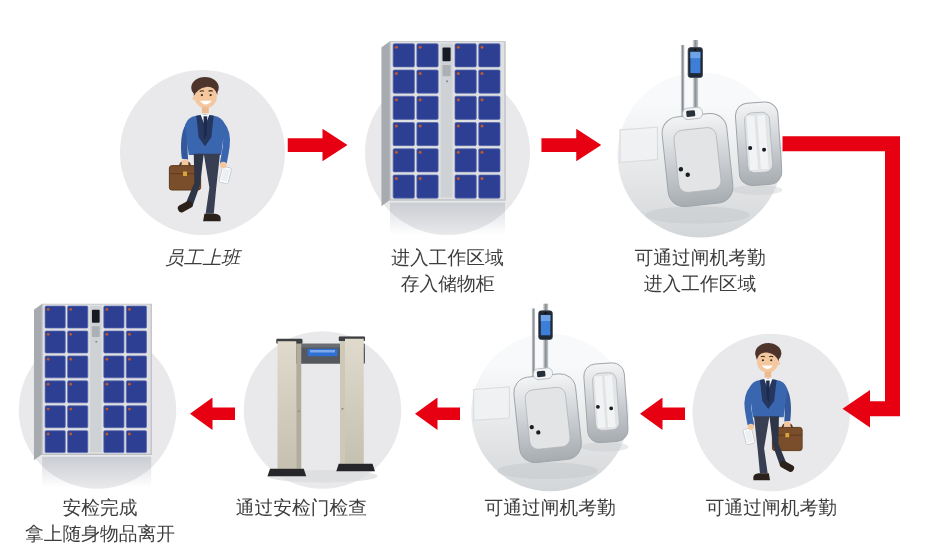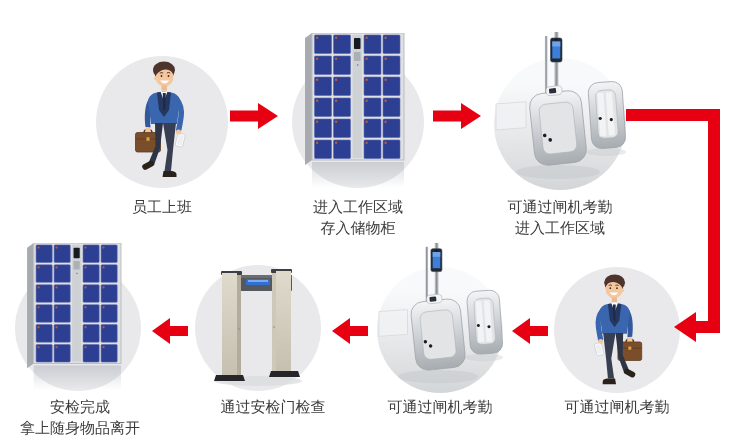--- a/index.html
+++ b/index.html
@@ -215,40 +215,40 @@
         <use href="#securitydoor"></use>
       </svg>
   </div>
 
   <div class="circle" style="left:15px;top:265px;width:126px;height:126px;">
     <svg class="illus" style="left:12px;top:-22px;" width="95" height="148" viewBox="0 0 100 156">
         <use href="#locker"></use>
       </svg>
   </div>
 
-  <div class="step-label" style="left:67px;top:196px;">
+  <div class="step-label" style="left:67px;top:196px;font-style:italic;">
     <span class="step-line">员工上班</span>
     <span class="step-line"></span>
   </div>
   <div class="step-label" style="left:263px;top:196px;">
     <span class="step-line">进入工作区域</span>
     <span class="step-line">存入储物柜</span>
   </div>
   <div class="step-label" style="left:465px;top:196px;">
     <span class="step-line">可通过闸机考勤</span>
     <span class="step-line">进入工作区域</span>
   </div>
   <div class="step-label" style="left:522px;top:396px;">
     <span class="step-line">可通过闸机考勤</span>
     <span class="step-line"></span>
   </div>
   <div class="step-label" style="left:345px;top:396px;">
     <span class="step-line">可通过闸机考勤</span>
   </div>
-  <div class="step-label" style="left:178px;top:396px;">
+  <div class="step-label" style="left:146px;top:396px;">
     <span class="step-line">通过安检门检查</span>
   </div>
   <div class="step-label" style="left:-15px;top:396px;">
     <span class="step-line">安检完成</span>
     <span class="step-line">拿上随身物品离开</span>
   </div>
 
   <svg class="arrow" style="left:230px;top:103px;" width="48" height="26" viewBox="0 0 48 26">
     <polygon points="0,7.5 28,7.5 28,0 48,13 28,26 28,18.5 0,18.5"></polygon>
   </svg>

